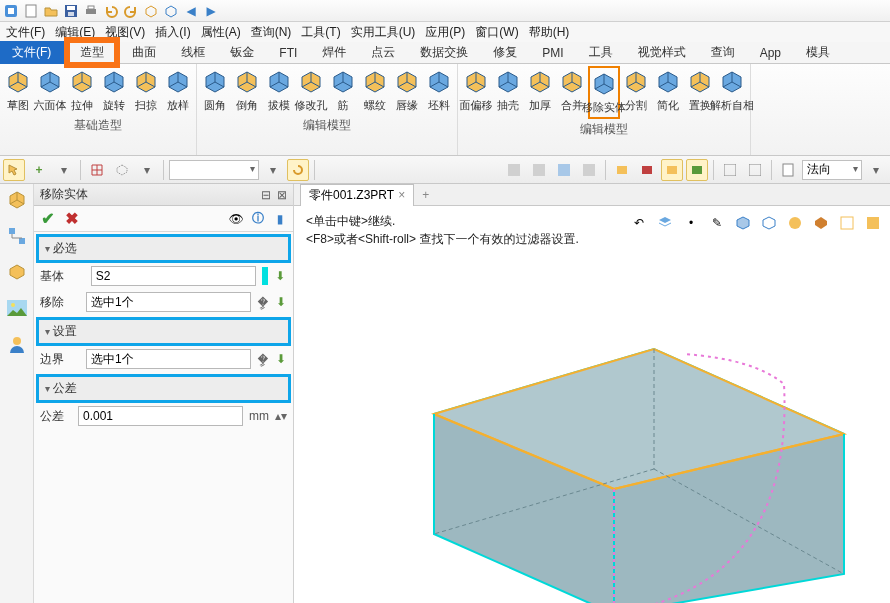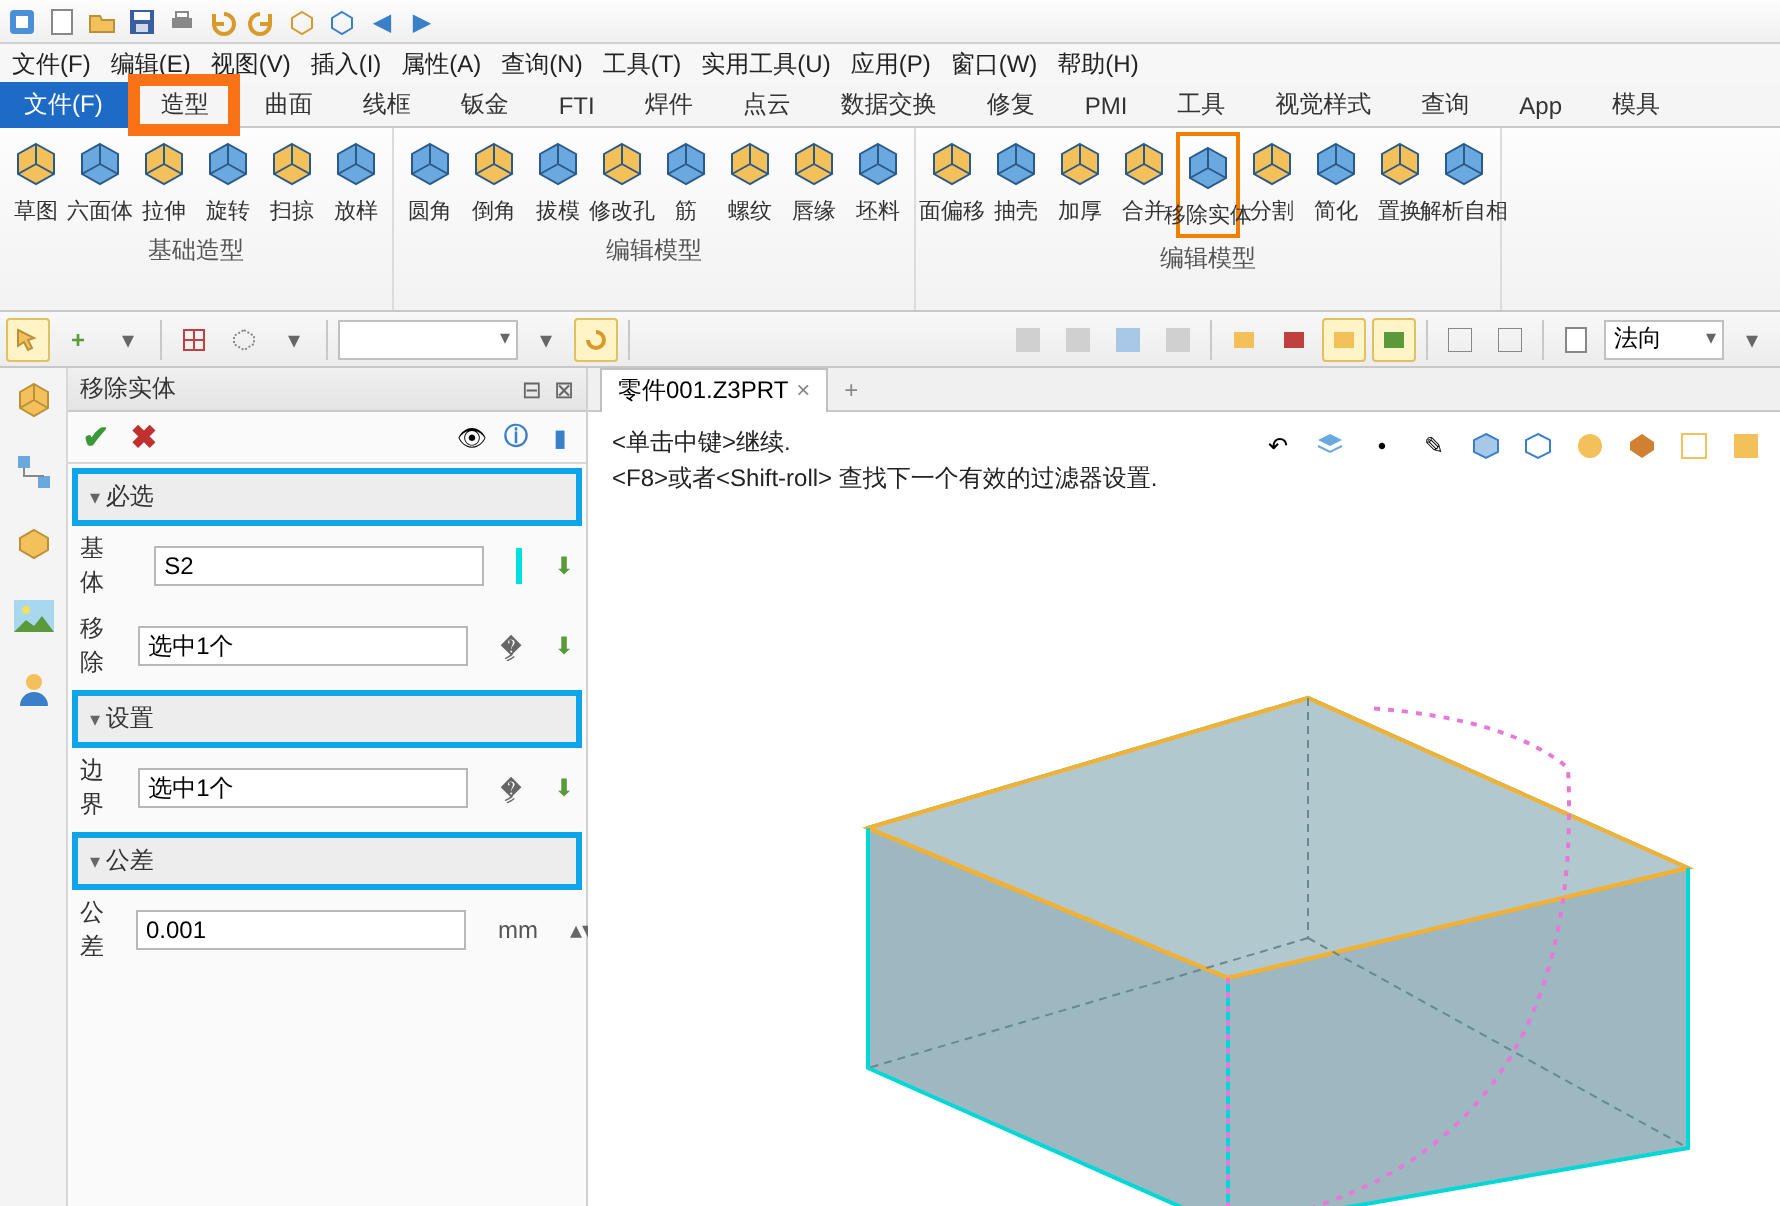--- a/index.html
+++ b/index.html
@@ -29,21 +29,21 @@
 .tb-combo:after { content:"▾"; position:absolute; right:3px; top:2px; color:#666; font-size:10px; }
 .main { display:flex; height:419px; }
 .leftcol { width:34px; background:#f4f4f4; border-right:1px solid #d8d8d8; display:flex; flex-direction:column; align-items:center; padding-top:4px; gap:12px; }
 .leftcol .lico { width:24px; height:24px; display:flex; align-items:center; justify-content:center; }
 .panel { width:260px; border-right:1px solid #d0d0d0; background:#fafafa; display:flex; flex-direction:column; }
 .panel-title { height:22px; background:linear-gradient(#f0f0f0,#e4e4e4); border-bottom:1px solid #c8c8c8; padding:0 6px; display:flex; align-items:center; justify-content:space-between; color:#333; }
 .panel-tb { height:26px; border-bottom:1px solid #d8d8d8; padding:0 4px; gap:4px; }
 .chk { width:20px; height:20px; display:flex; align-items:center; justify-content:center; font-size:16px; font-weight:bold; }
 .section-hdr { background:#ededed; border:3px solid #0ea5e9; padding:3px 6px; color:#333; cursor:pointer; margin:2px 2px 0; }
 .section-hdr:before { content:"▾ "; color:#666; font-size:10px; }
-.frow { display:flex; align-items:center; padding:3px 6px; gap:16px; }
+.frow { display:flex; align-items:center; padding:3px 6px; gap:6px; }
 .frow label { width:60px; color:#333; }
 .finput { flex:1; height:20px; border:1px solid #b8b8b8; background:#fff; padding:0 4px; }
 .fbtn { width:18px; height:18px; display:flex; align-items:center; justify-content:center; }
 .viewer { flex:1; background:#fff; position:relative; }
 .doc-tabs { height:22px; background:#f0f0f0; border-bottom:1px solid #c8c8c8; display:flex; align-items:center; padding-left:6px; }
 .doc-tab { background:#fff; border:1px solid #c0c0c0; border-bottom:none; padding:2px 8px; display:flex; align-items:center; gap:4px; }
 .doc-tab .x { color:#888; cursor:pointer; }
 .view-tb { position:absolute; right:6px; top:28px; display:flex; gap:4px; }
 .view-tb .vico { width:22px; height:22px; display:flex; align-items:center; justify-content:center; }
 .hint { position:absolute; left:12px; top:28px; color:#222; line-height:1.5; }

